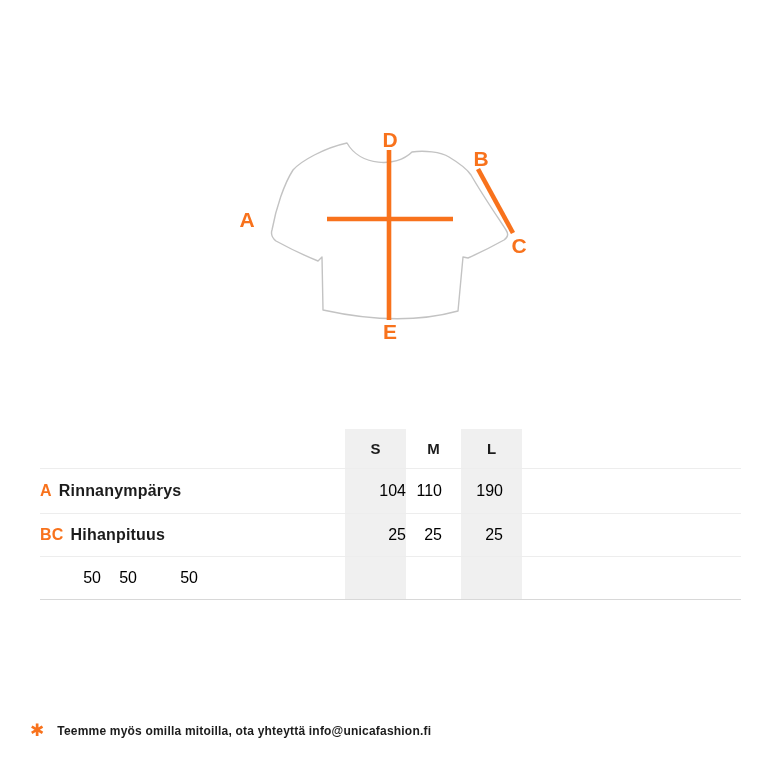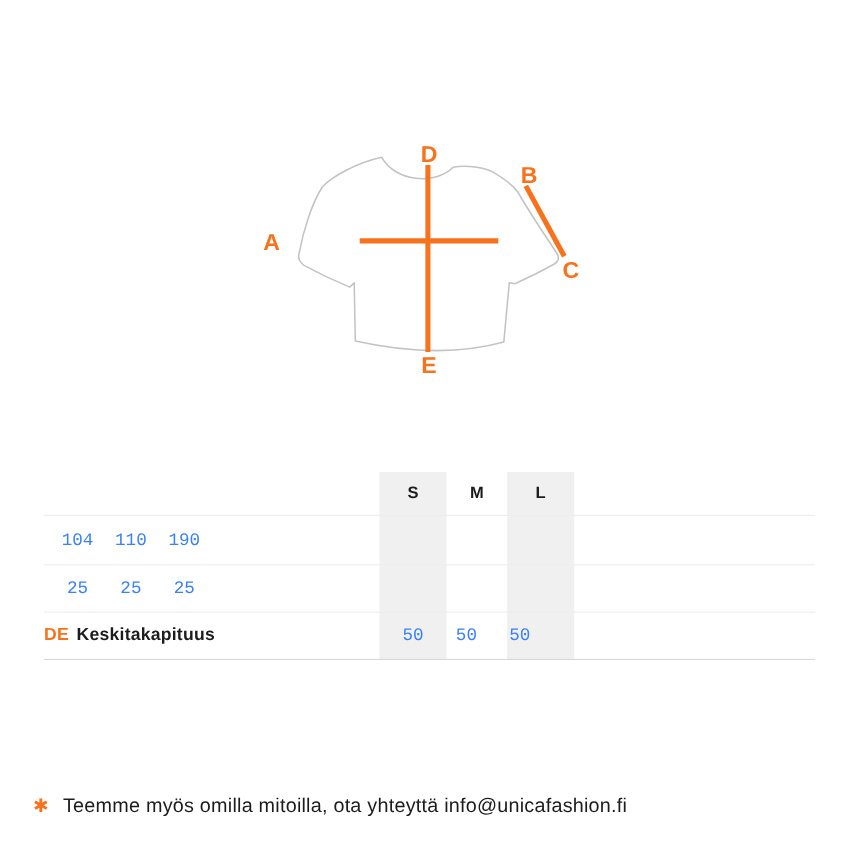--- a/index.html
+++ b/index.html
@@ -50,36 +50,36 @@
     letter-spacing: 0.2px;
     white-space: nowrap;
   }
   .cell-key { margin-right: 7px; }
   .cell-head {
     width: 61px; text-align: center;
     font-size: 15px; font-weight: bold;
   }
   .cell-head-m { width: 55px; }
   .cell-val {
-    width: 61px; text-align: center;
-    font-size: 16px; color: #3b82f6; font-family: Liberation Mono, monospace;
+    width: 61px; text-align: right;
+    font-size: 16px; color: #000000;
   }
   .cell-val-m { width: 36px; }
 
   
   .footnote {
     position: absolute; left: 30px; top: 722px;
     display: flex; align-items: center;
   }
   .footnote-asterisk {
     font-size: 17px; line-height: 1;
     margin-right: 13px;
   }
   .footnote-text {
-    font-size: 18px; font-weight: normal;
+    font-size: 12px; font-weight: bold;
     letter-spacing: 0.2px; color: #1c1c1c;
   }
   .accent { color: #f8721c; }
 </style>
 </head>
 <body>
 
 <svg class="diagram-svg" viewBox="0 0 780 780">
 
   <path d="M 347 143
@@ -116,35 +116,38 @@
   <div class="stripe stripe-l"></div>
 
   <div class="t-row t-row-header">
     <div class="cell-label"></div>
     <div class="cell-head">S</div>
     <div class="cell-head cell-head-m">M</div>
     <div class="cell-head">L</div>
   </div>
 
   <div class="t-row t-row-body t-row-1">
+    <div class="cell-label">
+      <span class="cell-key accent">A</span><span>Rinnanympärys</span>
+    </div>
     <div class="cell-val">104</div>
     <div class="cell-val cell-val-m">110</div>
     <div class="cell-val">190</div>
   </div>
 
   <div class="t-row t-row-body t-row-2">
+    <div class="cell-label">
+      <span class="cell-key accent">BC</span><span>Hihanpituus</span>
+    </div>
     <div class="cell-val">25</div>
     <div class="cell-val cell-val-m">25</div>
     <div class="cell-val">25</div>
   </div>
 
   <div class="t-row t-row-body t-row-3">
-    <div class="cell-label">
-      <span class="cell-key accent">DE</span><span>Keskitakapituus</span>
-    </div>
     <div class="cell-val">50</div>
     <div class="cell-val cell-val-m">50</div>
     <div class="cell-val">50</div>
   </div>
 </div>
 
 <div class="footnote">
   <span class="footnote-asterisk accent">✱</span>
   <span class="footnote-text">Teemme myös omilla mitoilla, ota yhteyttä info@unicafashion.fi</span>
 </div>

